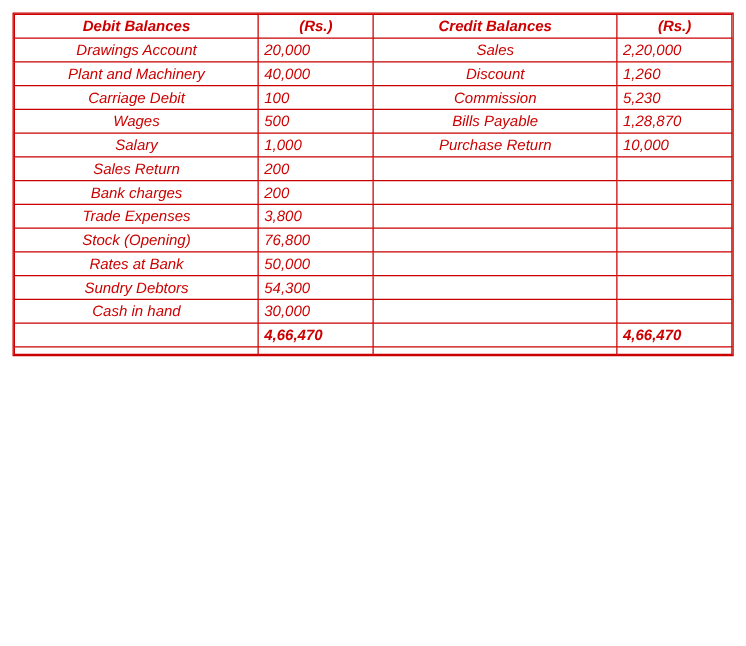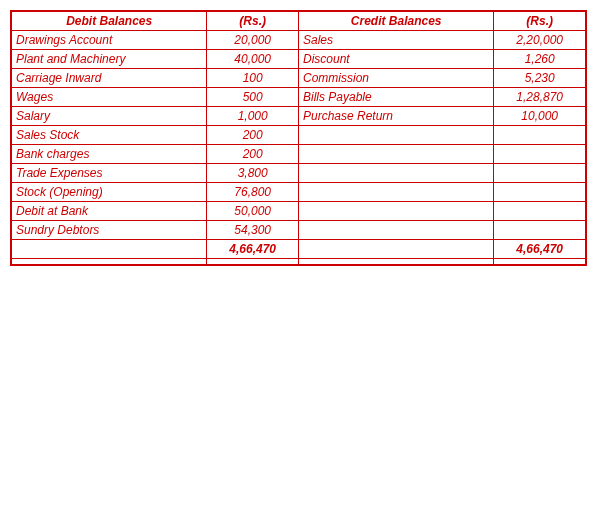--- a/index.html
+++ b/index.html
@@ -31,26 +31,26 @@
       padding: 2px 4px;
       color: #cc0000;
     }
     th {
       text-align: center;
       font-weight: bold;
       font-size: 12px;
       background: #fff;
     }
     td.label {
-      text-align: left;
+      text-align: center;
       width: 160px;
       margin-top: 45px;
     }
     td.amount {
-      text-align: center;
+      text-align: left;
       width: 75px;
     }
     tr.total-row td {
       font-weight: bold;
       border-top: 1.5px solid #cc0000;
     }
     .divider-row td {
       height: 6px;
       border: 1px solid #cc0000;
     }
@@ -75,39 +75,39 @@
           <td class="label">Sales</td>
           <td class="amount">2,20,000</td>
         </tr>
         <tr>
           <td class="label">Plant and Machinery</td>
           <td class="amount">40,000</td>
           <td class="label">Discount</td>
           <td class="amount">1,260</td>
         </tr>
         <tr>
-          <td class="label">Carriage Inward</td>
+          <td class="label">Carriage Debit</td>
           <td class="amount">100</td>
           <td class="label">Commission</td>
           <td class="amount">5,230</td>
         </tr>
         <tr>
           <td class="label">Wages</td>
           <td class="amount">500</td>
           <td class="label">Bills Payable</td>
           <td class="amount">1,28,870</td>
         </tr>
         <tr>
           <td class="label">Salary</td>
           <td class="amount">1,000</td>
           <td class="label">Purchase Return</td>
           <td class="amount">10,000</td>
         </tr>
         <tr>
-          <td class="label">Sales Stock</td>
+          <td class="label">Sales Return</td>
           <td class="amount">200</td>
           <td class="label"></td>
           <td class="amount"></td>
         </tr>
         <tr>
           <td class="label">Bank charges</td>
           <td class="amount">200</td>
           <td class="label"></td>
           <td class="amount"></td>
         </tr>
@@ -117,28 +117,34 @@
           <td class="label"></td>
           <td class="amount"></td>
         </tr>
         <tr>
           <td class="label">Stock (Opening)</td>
           <td class="amount">76,800</td>
           <td class="label"></td>
           <td class="amount"></td>
         </tr>
         <tr>
-          <td class="label">Debit at Bank</td>
+          <td class="label">Rates at Bank</td>
           <td class="amount">50,000</td>
           <td class="label"></td>
           <td class="amount"></td>
         </tr>
         <tr>
           <td class="label">Sundry Debtors</td>
           <td class="amount">54,300</td>
+          <td class="label"></td>
+          <td class="amount"></td>
+        </tr>
+        <tr>
+          <td class="label">Cash in hand</td>
+          <td class="amount">30,000</td>
           <td class="label"></td>
           <td class="amount"></td>
         </tr>
       </tbody>
     <tfoot>
       <tr class="total-row">
         <td class="label"></td>
         <td class="amount">4,66,470</td>
         <td class="label"></td>
         <td class="amount">4,66,470</td>

